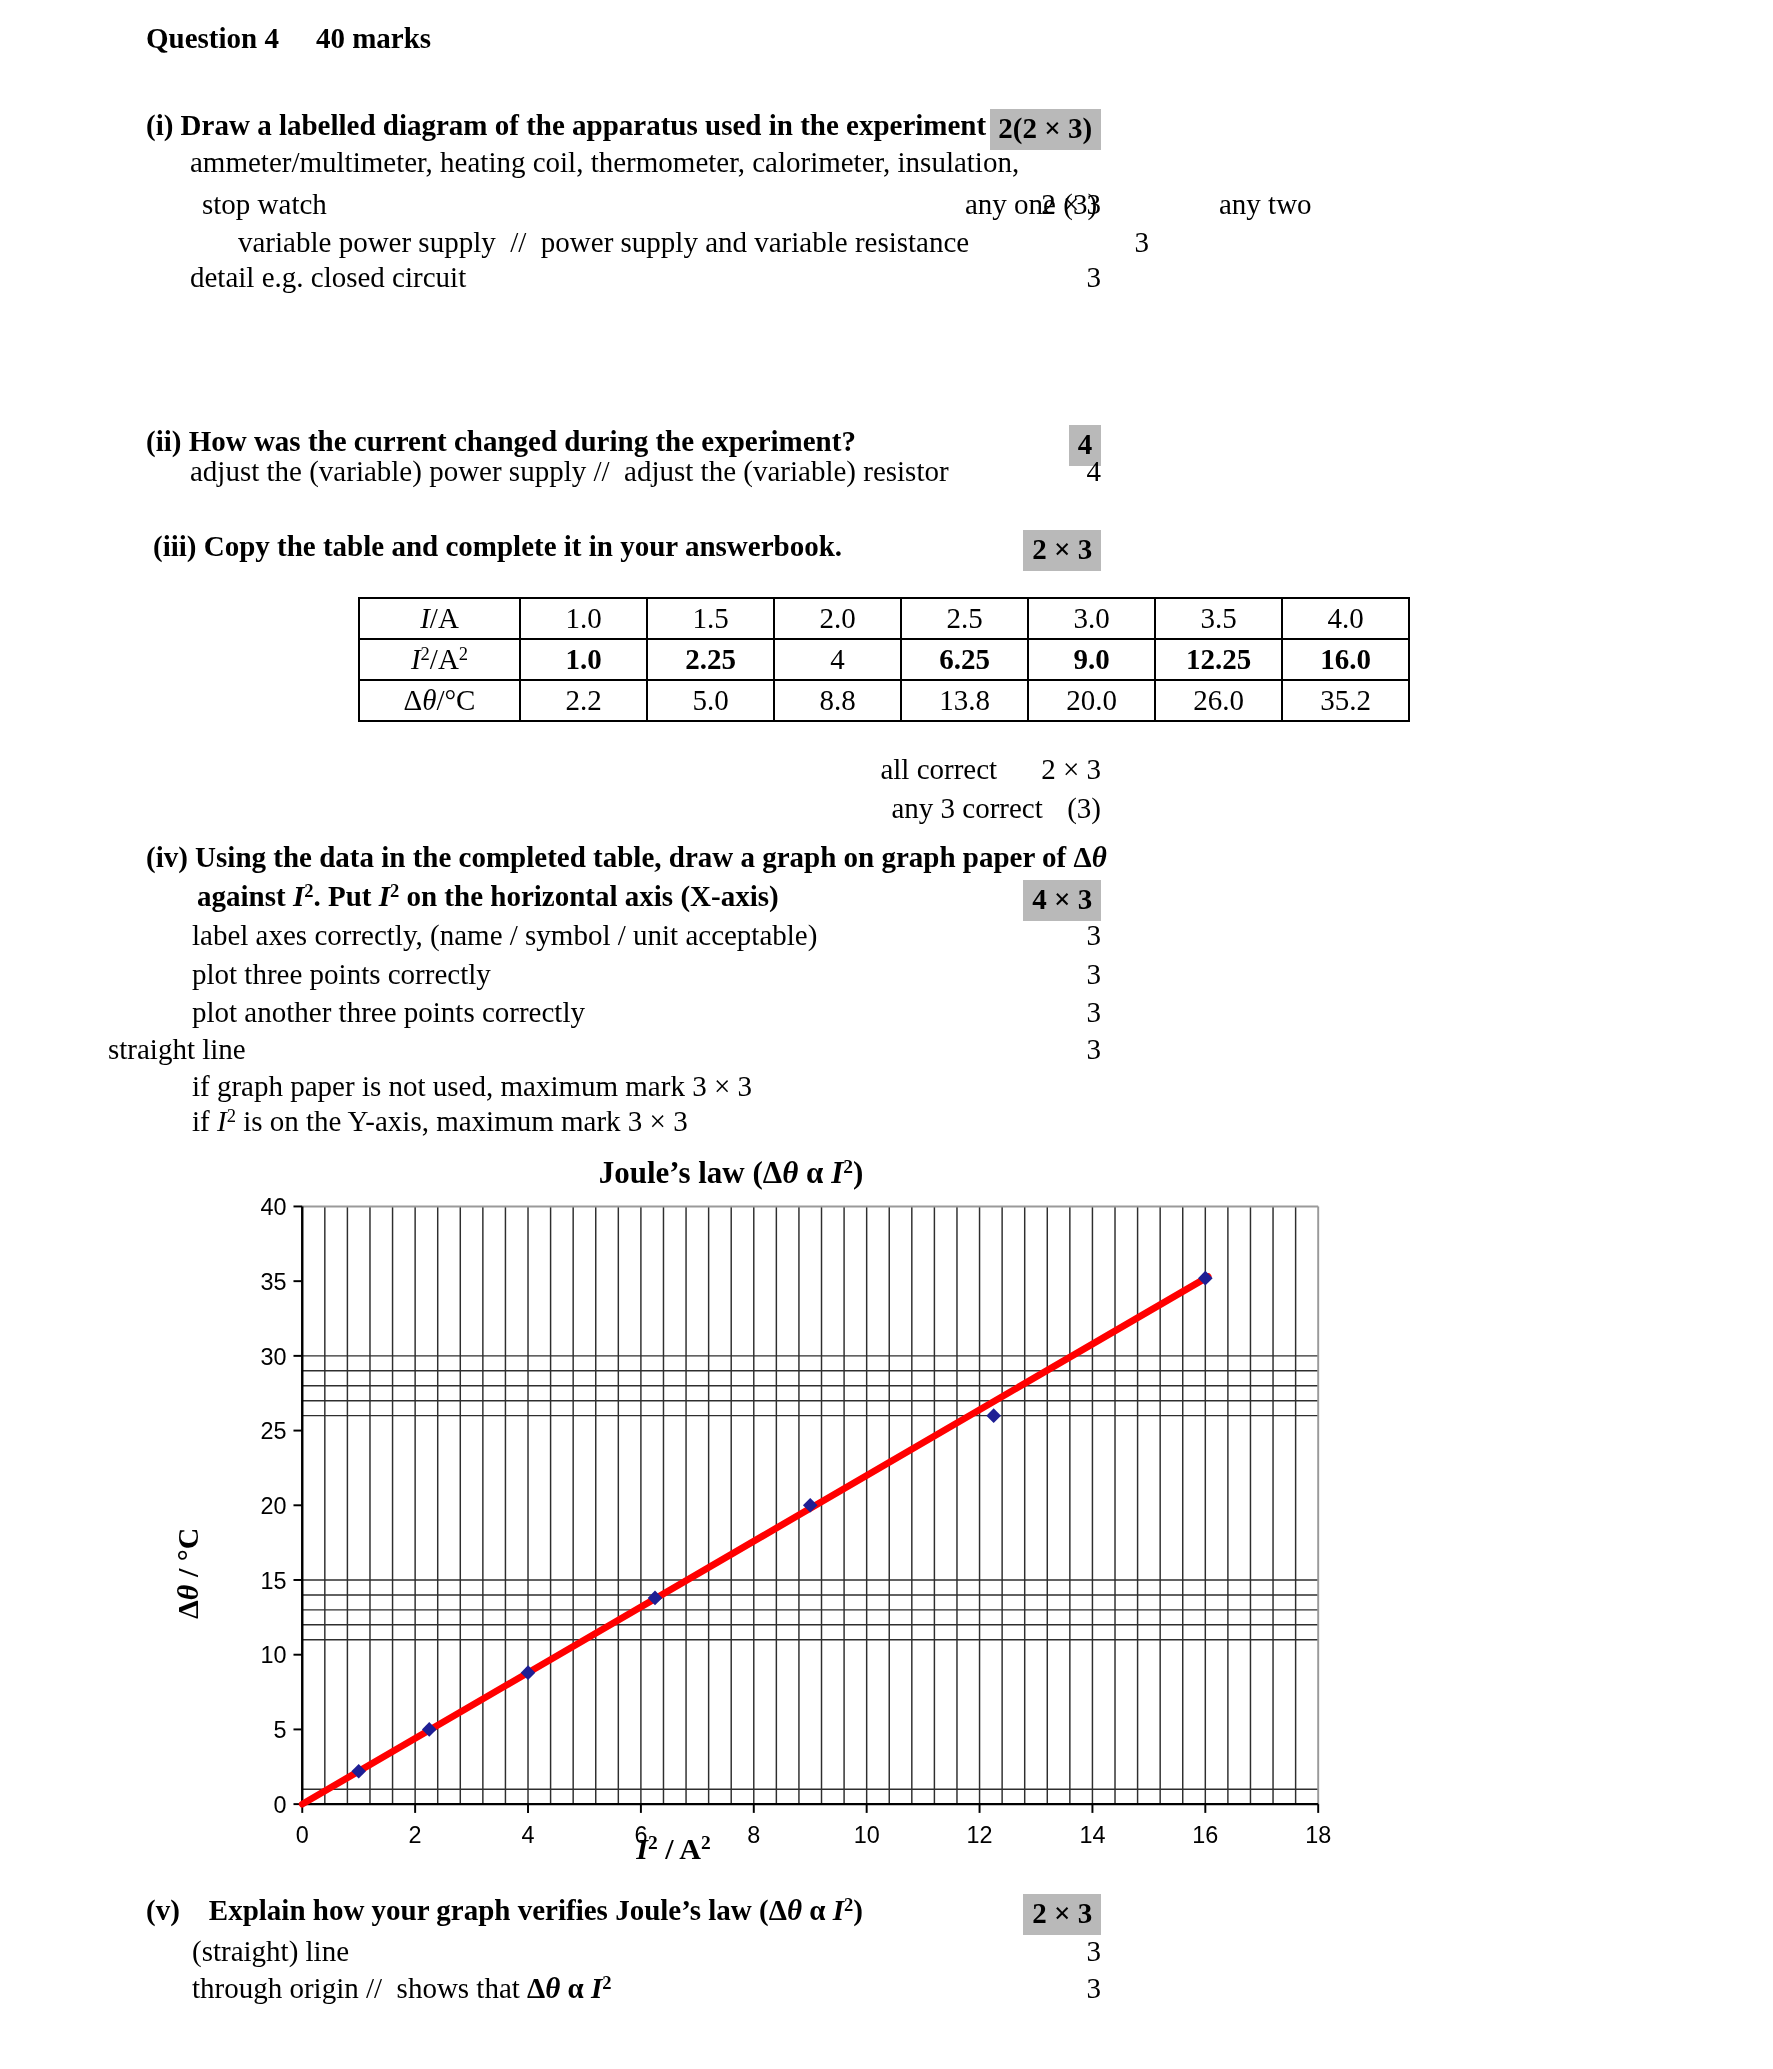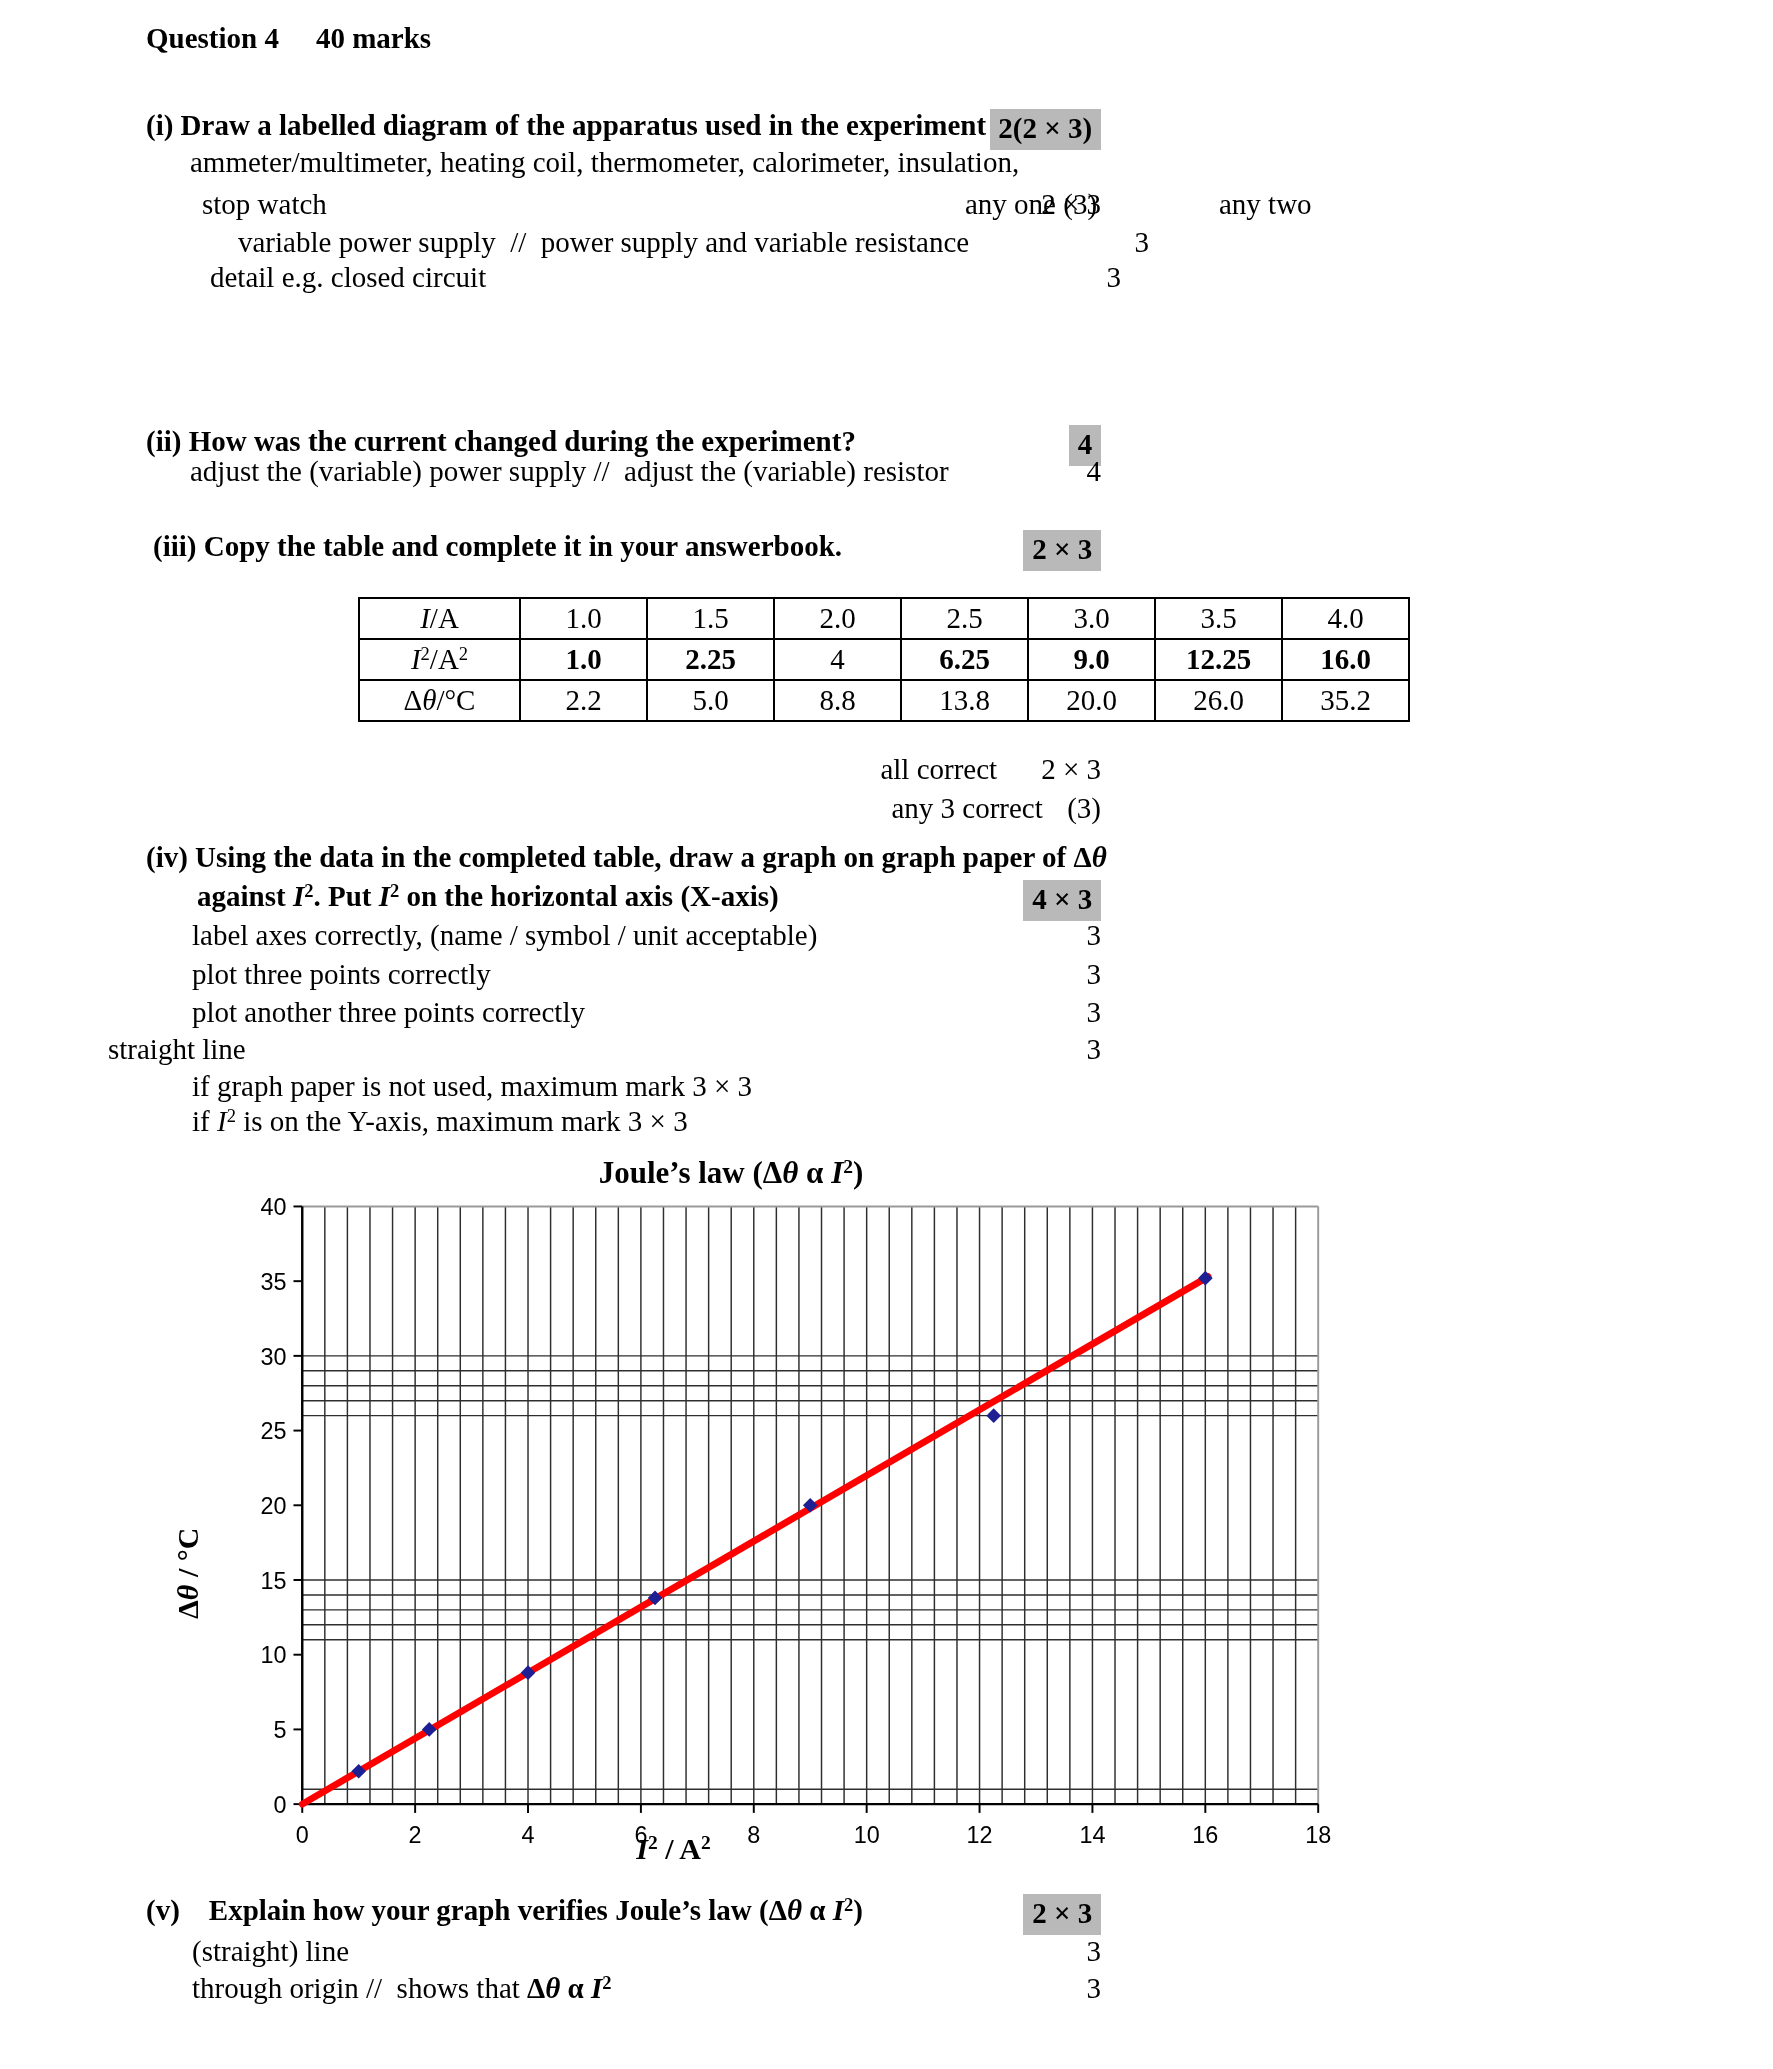--- a/index.html
+++ b/index.html
@@ -40,21 +40,21 @@
 <body>
 
 <div class="page">
 
   <div class="ln b" style="top:21.5px;"><span class="txt" style="margin-left:146px;">Question 4</span><span class="txt" style="margin-left:37px;">40 marks</span></div>
 
   <div class="ln" style="top:109px;"><span class="txt b" style="margin-left:146px;">(i) Draw a labelled diagram of the apparatus used in the experiment</span><span class="mk hl" style="background: rgb(185, 185, 185);">2(2 × 3)</span></div>
   <div class="ln" style="top:146px;"><span class="txt" style="margin-left:190px;">ammeter/multimeter, heating coil, thermometer, calorimeter, insulation,</span></div>
   <div class="ln" style="top:188px;"><span class="txt" style="margin-left:202px;">stop watch</span><span class="mid" style="left:965px;">any one (3)</span><span class="mid" style="left:1219px;">any two</span><span class="mk">2 × 3</span></div>
   <div class="ln" style="top:226px;padding-left:48px;"><span class="txt" style="margin-left:190px;">variable power supply  //  power supply and variable resistance</span><span class="mk">3</span></div>
-  <div class="ln" style="top:261px;padding-left:20px;"><span class="txt" style="margin-left:190px;">detail e.g. closed circuit</span><span class="mk">3</span></div>
+  <div class="ln" style="top:261px;"><span class="txt" style="margin-left:190px;">detail e.g. closed circuit</span><span class="mk">3</span></div>
 
   <div class="ln" style="top:425px;"><span class="txt b" style="margin-left:146px;">(ii) How was the current changed during the experiment?</span><span class="mk hl" style="background: rgb(185, 185, 185);">4</span></div>
   <div class="ln" style="top:455px;"><span class="txt" style="margin-left:190px;">adjust the (variable) power supply //  adjust the (variable) resistor</span><span class="mk">4</span></div>
 
   <div class="ln" style="top:530px;"><span class="txt b" style="margin-left:153px;">(iii) Copy the table and complete it in your answerbook.</span><span class="mk hl" style="background: rgb(185, 185, 185);">2 × 3</span></div>
 
   <table class="dtable">
     <tbody>
         <tr>
       <td class="c0"><span class="it">I</span><span>/A</span></td>

